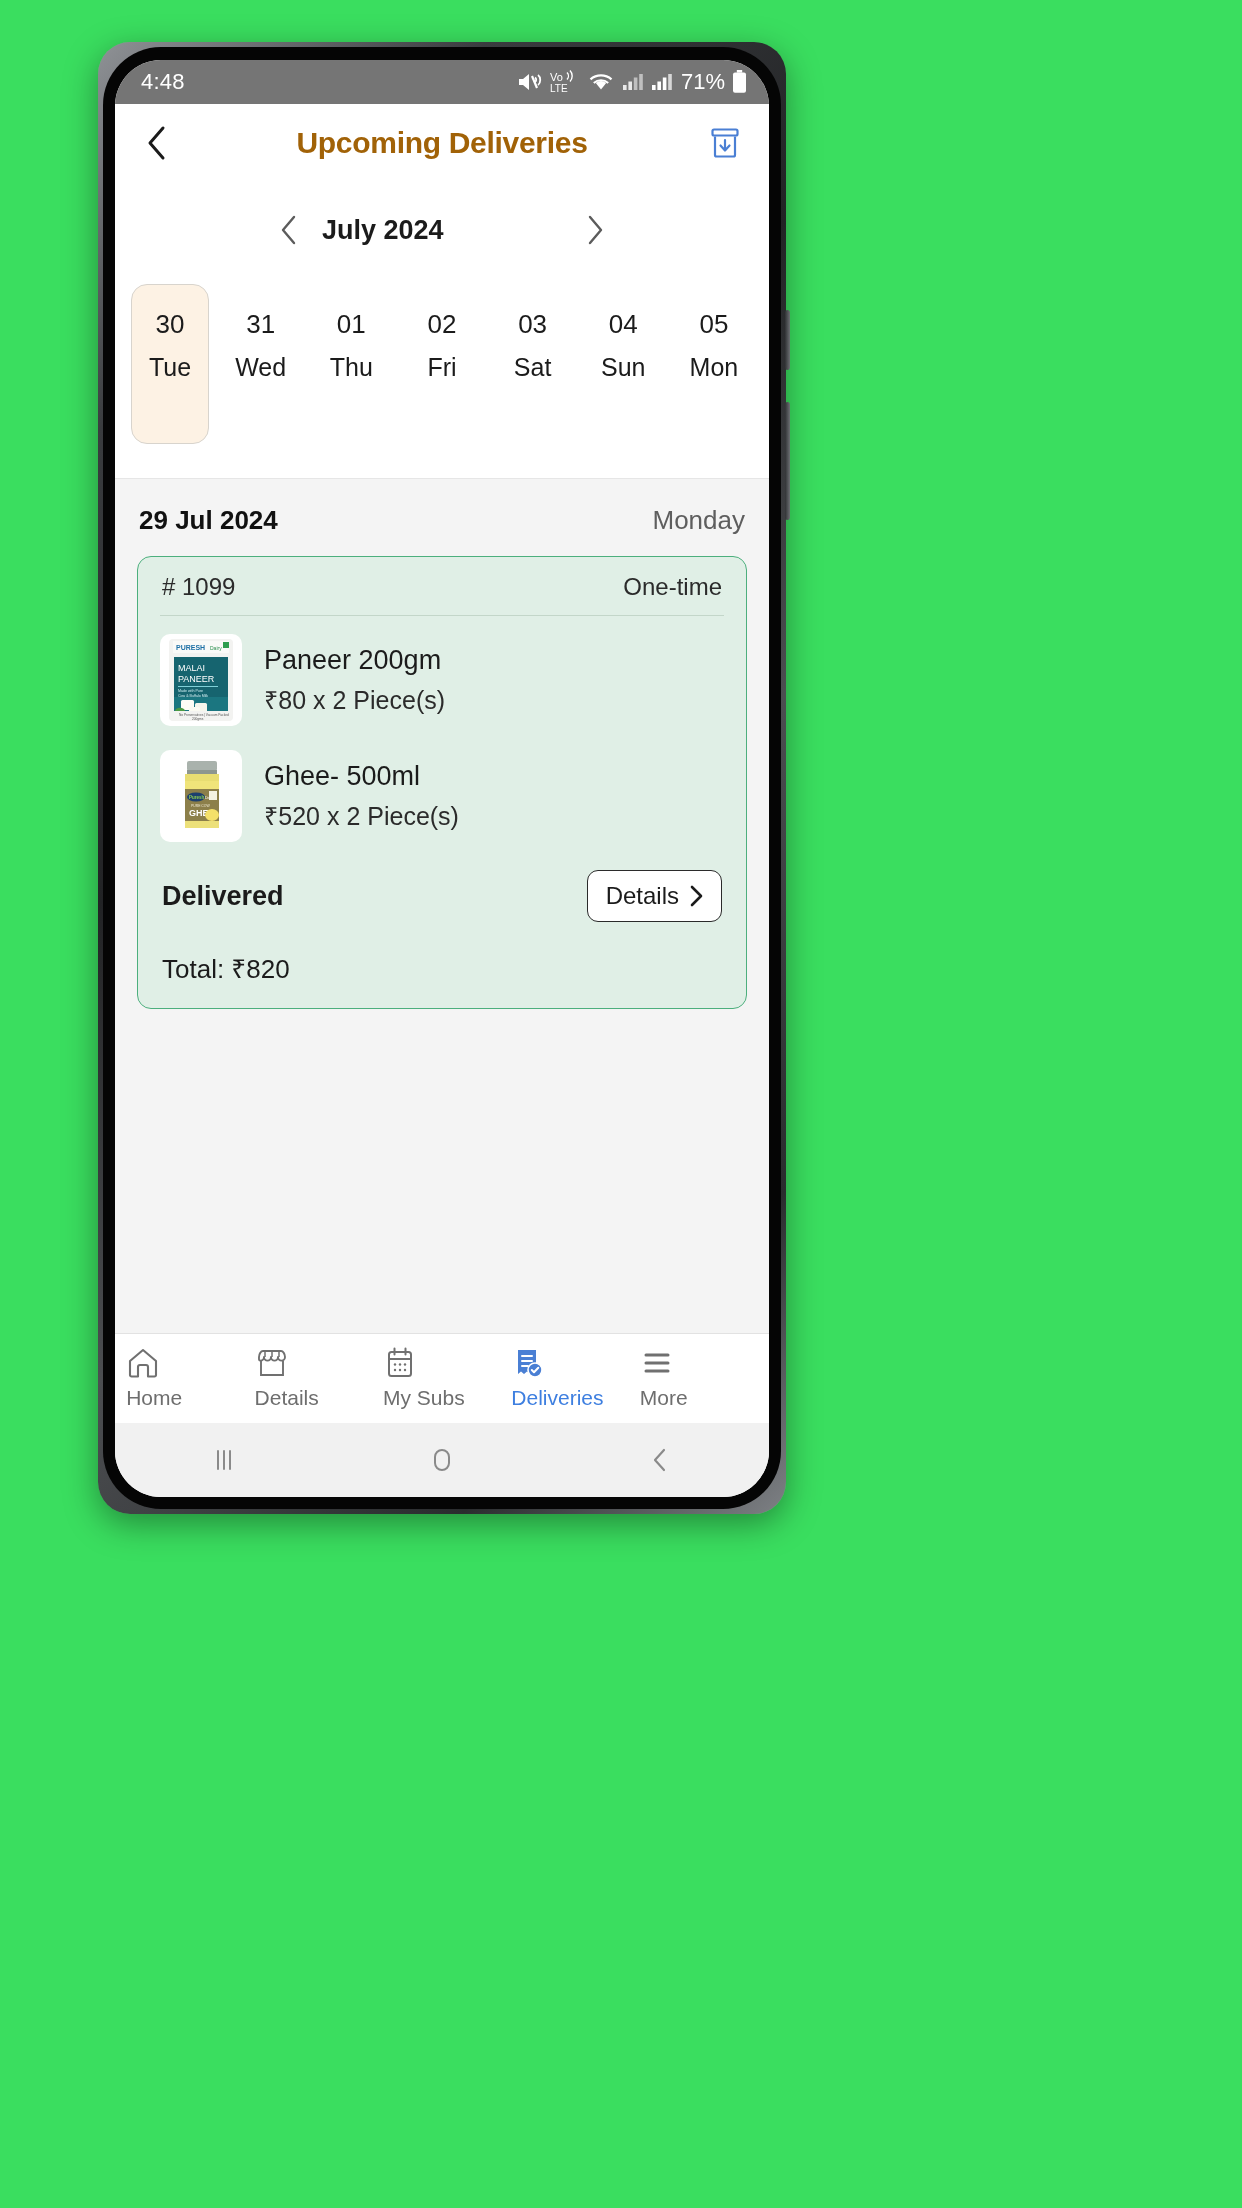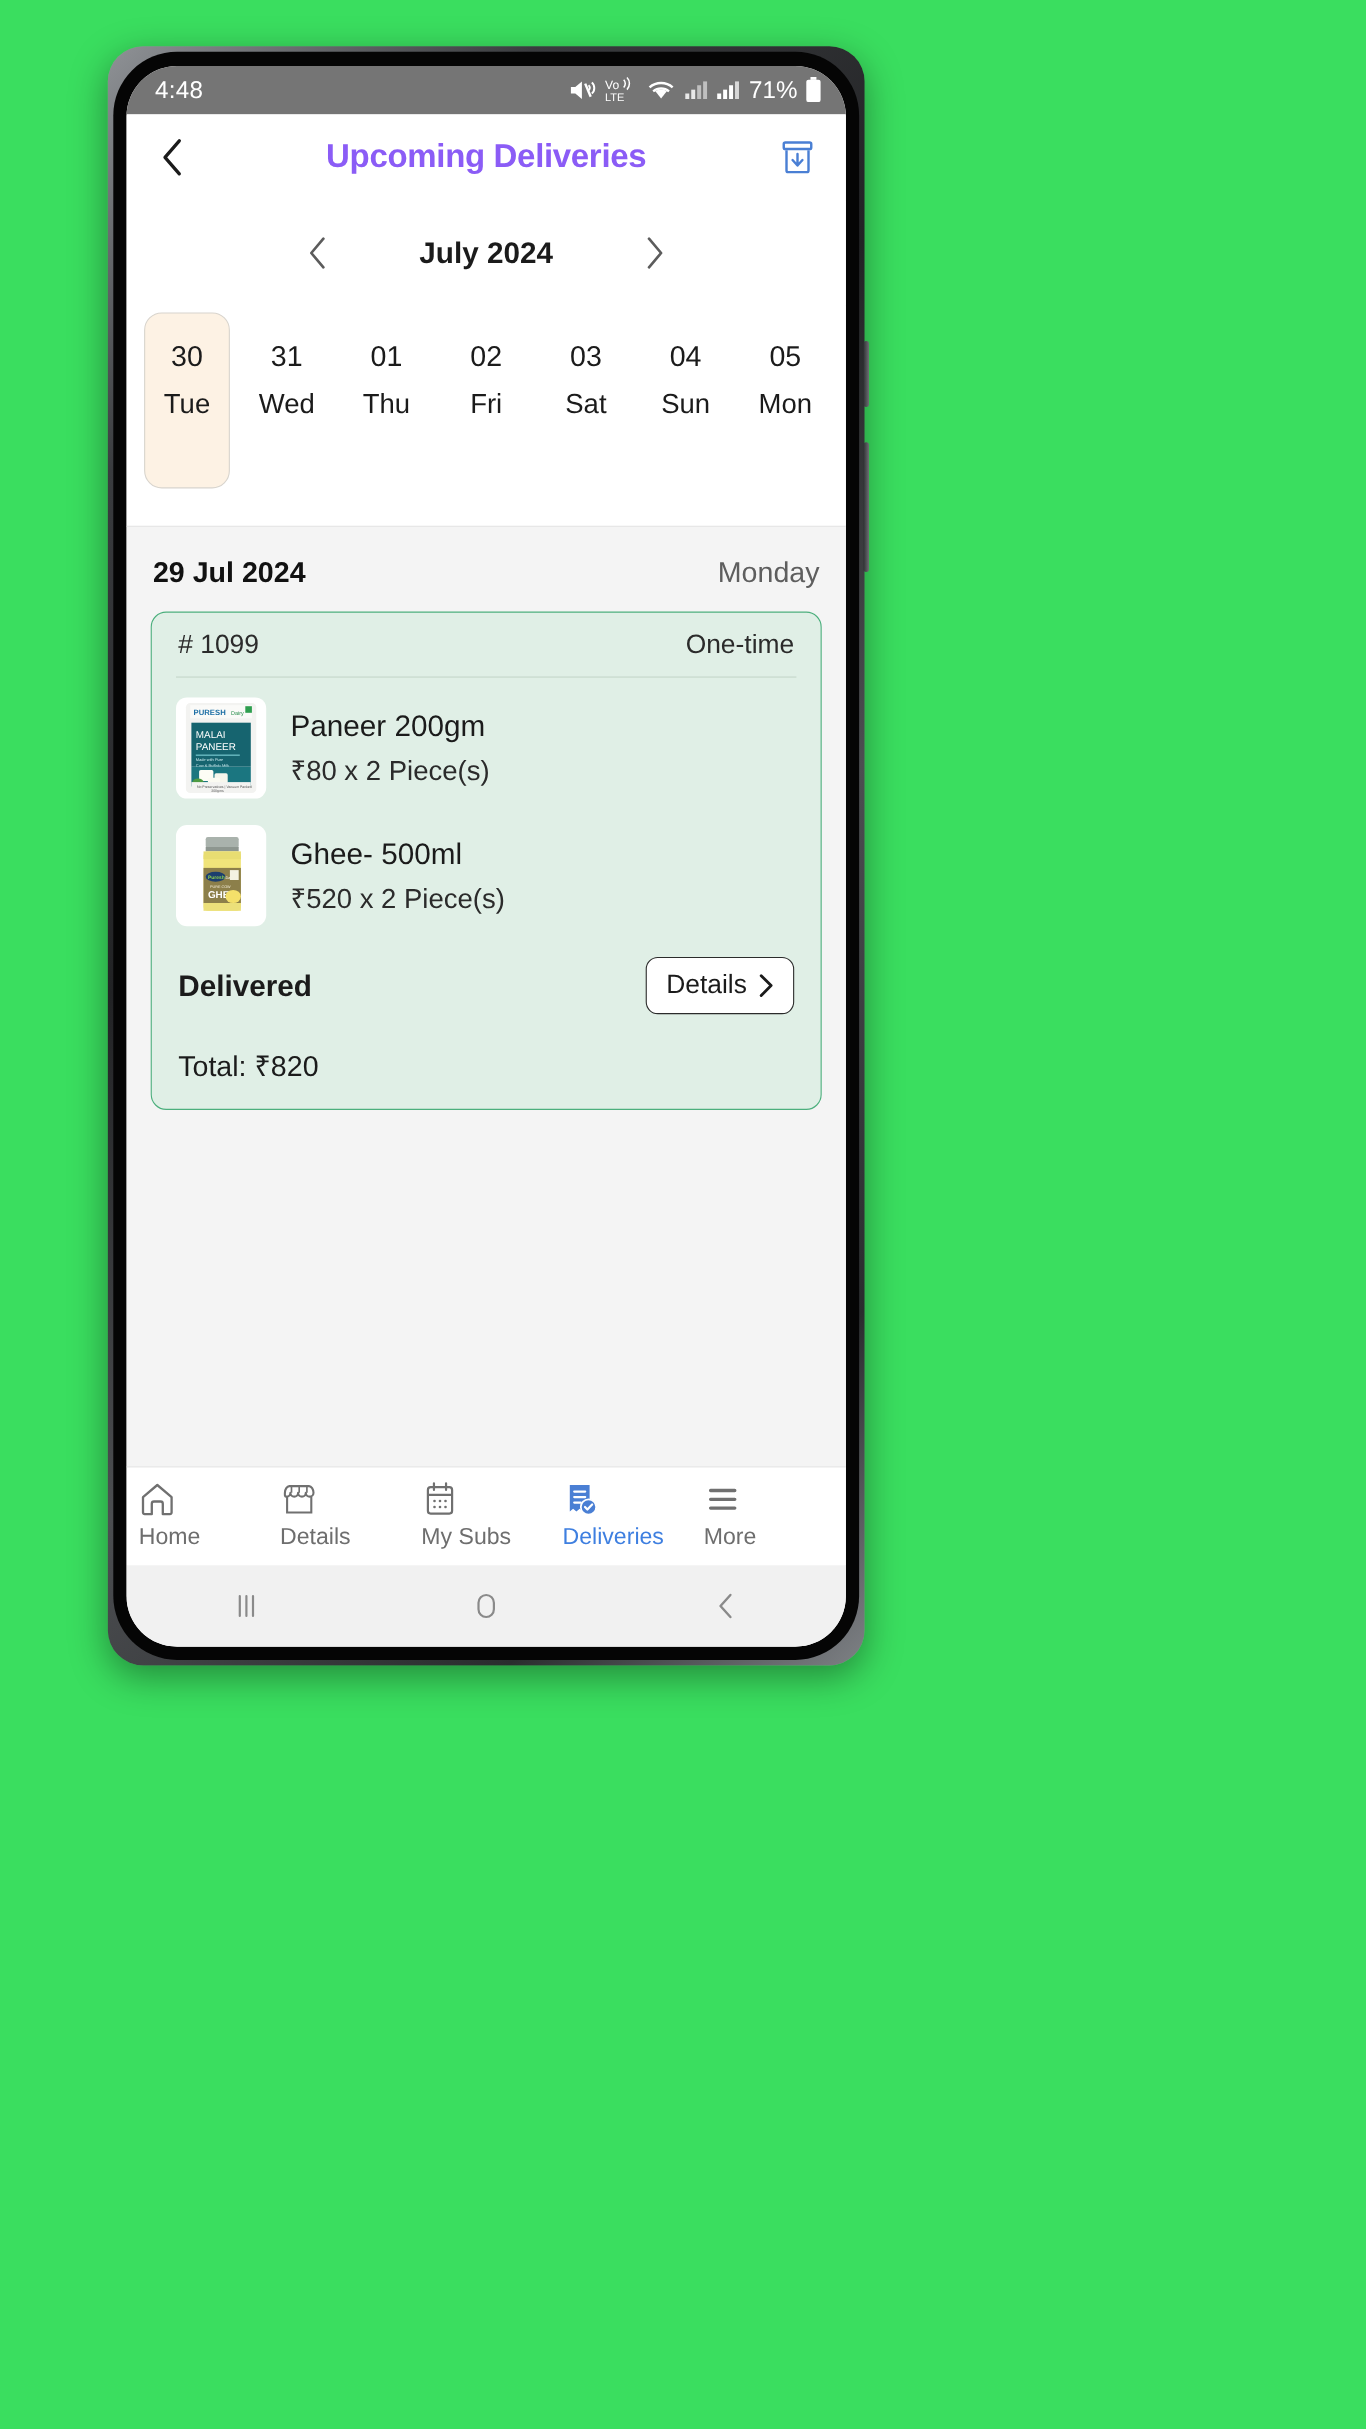--- a/index.html
+++ b/index.html
@@ -50,32 +50,32 @@
 
   
   #app-header{
     flex:0 0 auto; height:78px; background:#fff;
     display:flex; align-items:center; padding:0 22px 0 20px;
     position:relative;
   }
   #back-button{ width:44px; height:44px; display:flex; align-items:center; justify-content:center; cursor:pointer;}
   #header-title{
     position:absolute; left:0; right:0; text-align:center;
-    font-size:30px; font-weight:700; color:#8b5cf6; letter-spacing:-.3px;
+    font-size:30px; font-weight:700; color:#a16207; letter-spacing:-.3px;
     pointer-events:none;
   }
   #archive-button{ margin-left:auto; width:44px; height:44px; display:flex; align-items:center; justify-content:center; z-index:2; cursor:pointer;}
 
   
   #month-selector{
     flex:0 0 auto; height:96px; background:#fff;
     display:flex; align-items:center; justify-content:center; gap:0;
   }
   .month-nav{ width:66px; height:66px; display:flex; align-items:center; justify-content:center; cursor:pointer;}
-  #month-label{ font-size:27px; font-weight:700; color:#1b1b1b; min-width:240px; text-align:center;}
+  #month-label{ font-size:27px; font-weight:700; color:#1b1b1b; min-width:240px; }
 
   
   #date-strip{
     flex:0 0 auto; background:#fff; padding:6px 16px 34px 16px;
     display:flex; justify-content:space-between; align-items:flex-start;
   }
   .date-cell{
     width:78px; padding:24px 0 26px 0;
     display:flex; flex-direction:column; align-items:center; gap:13px;
     border-radius:16px; cursor:pointer;

